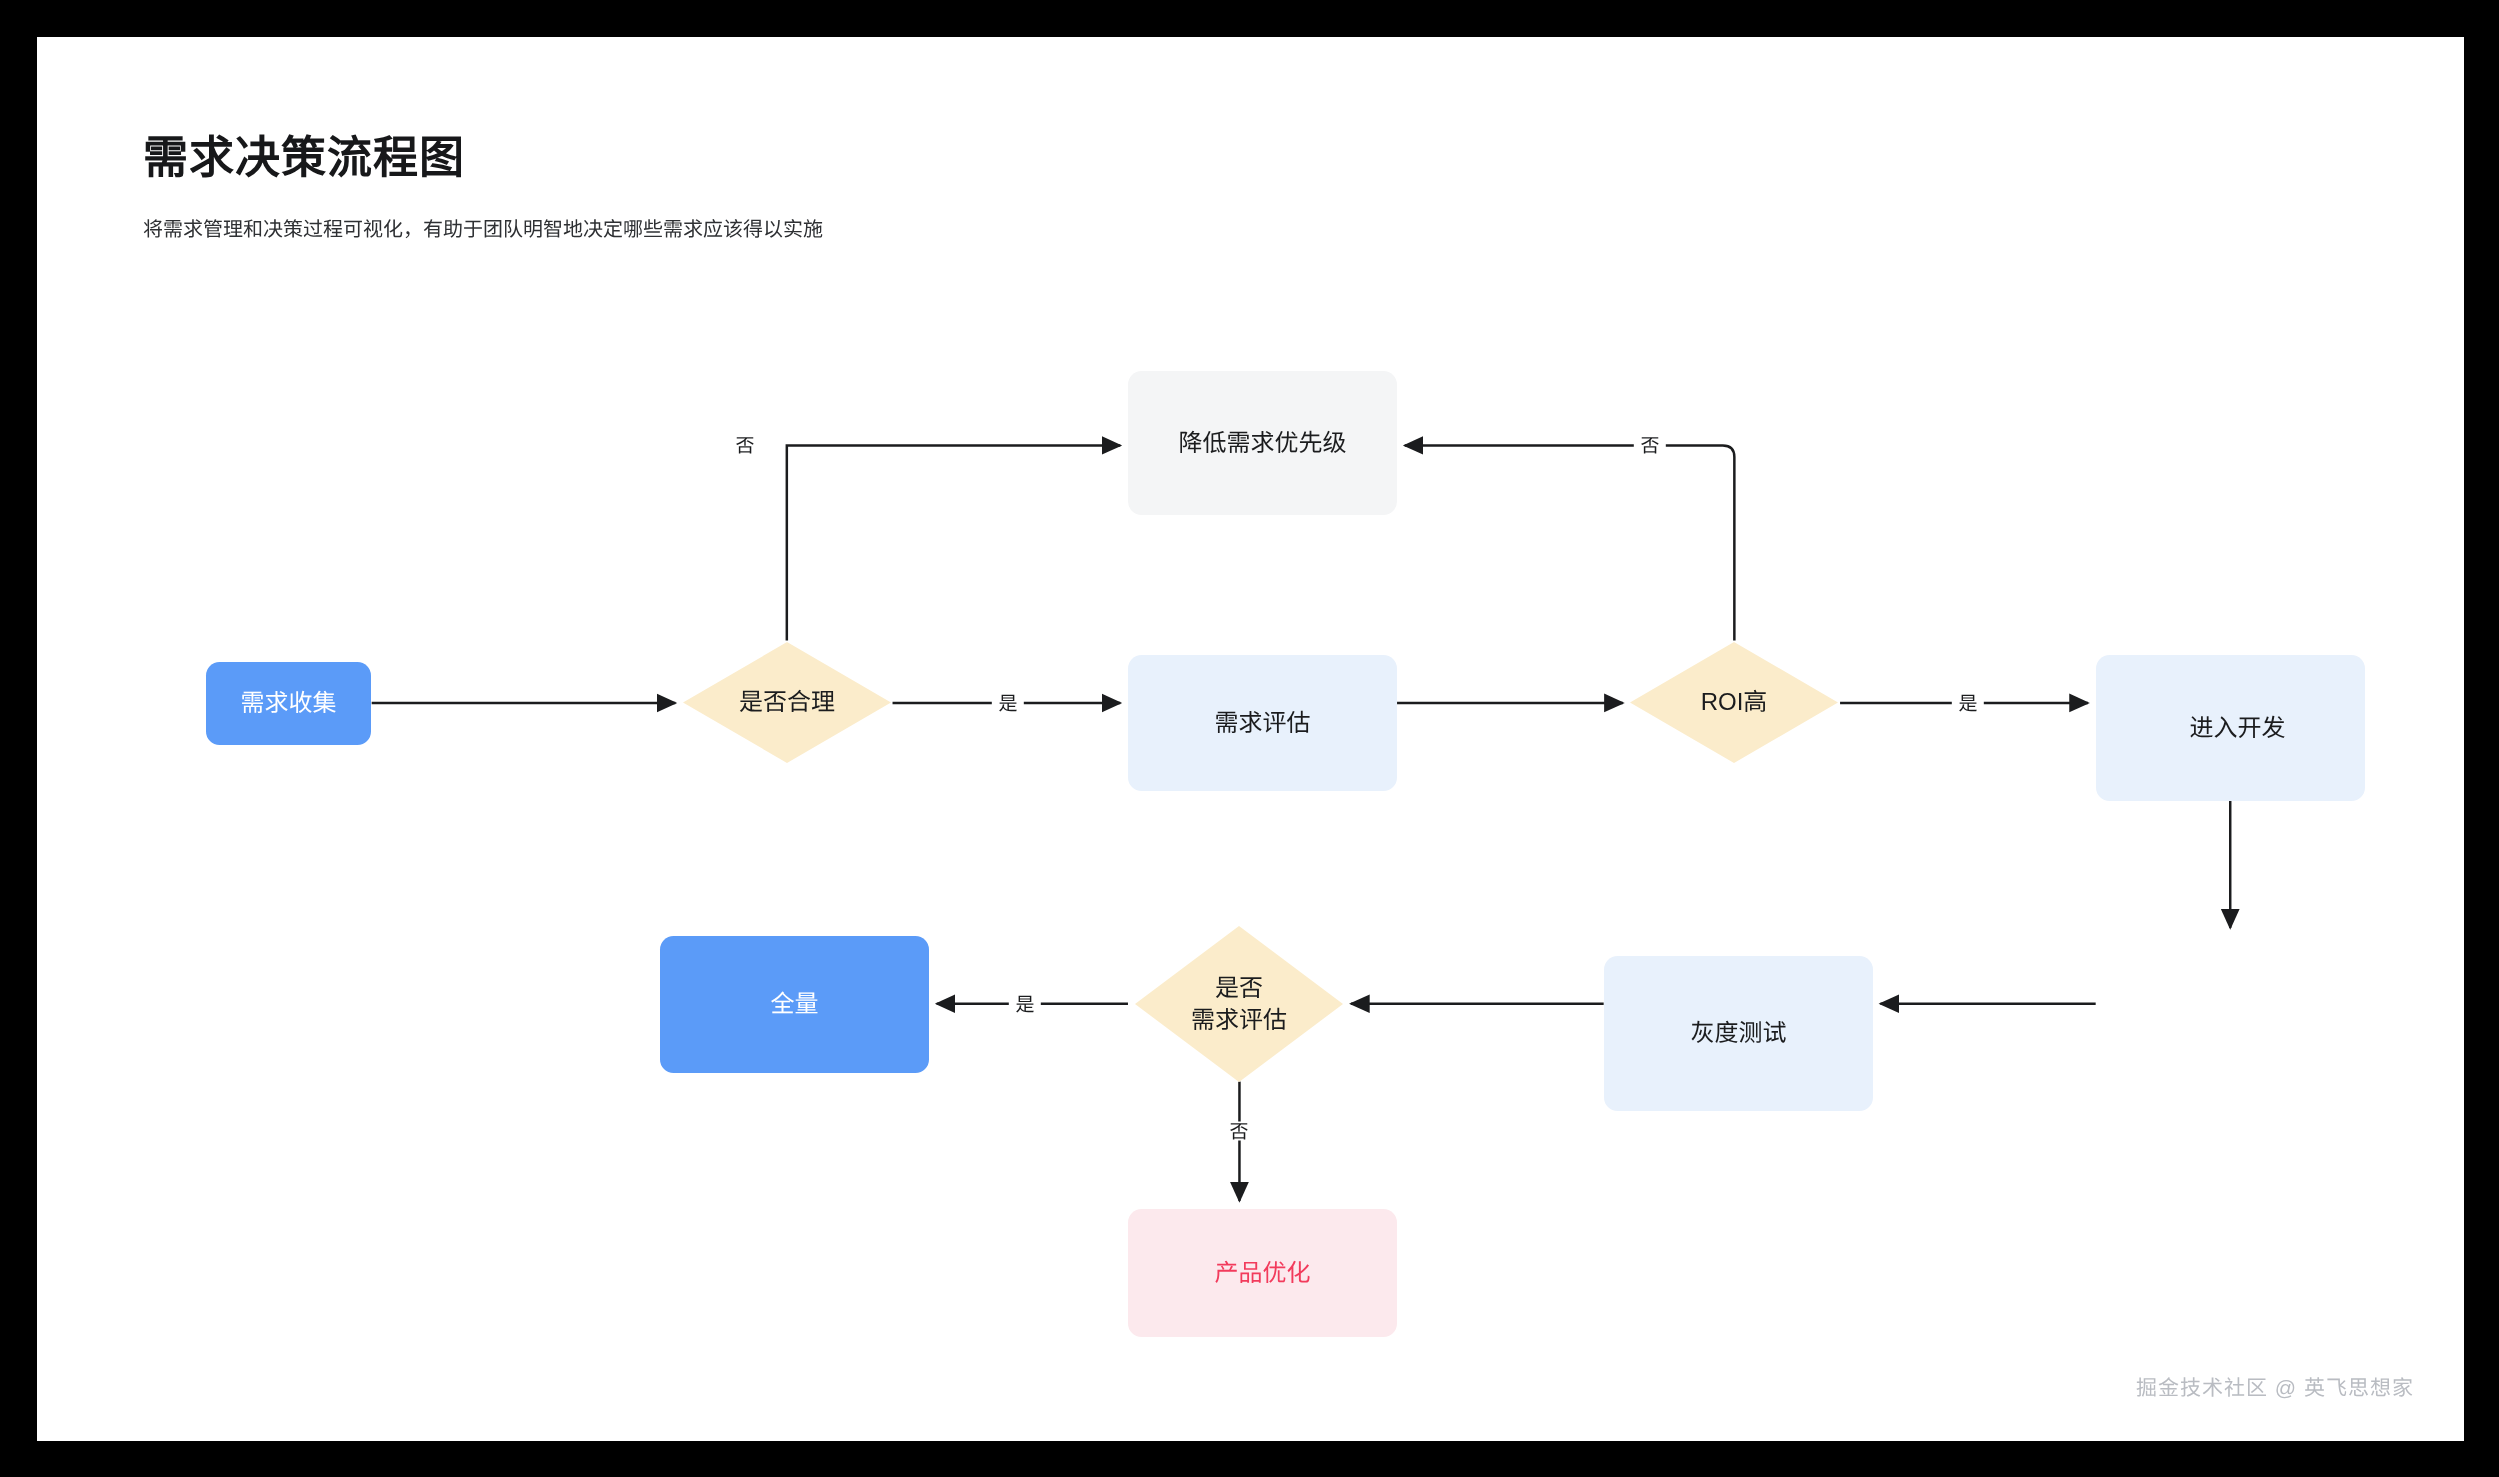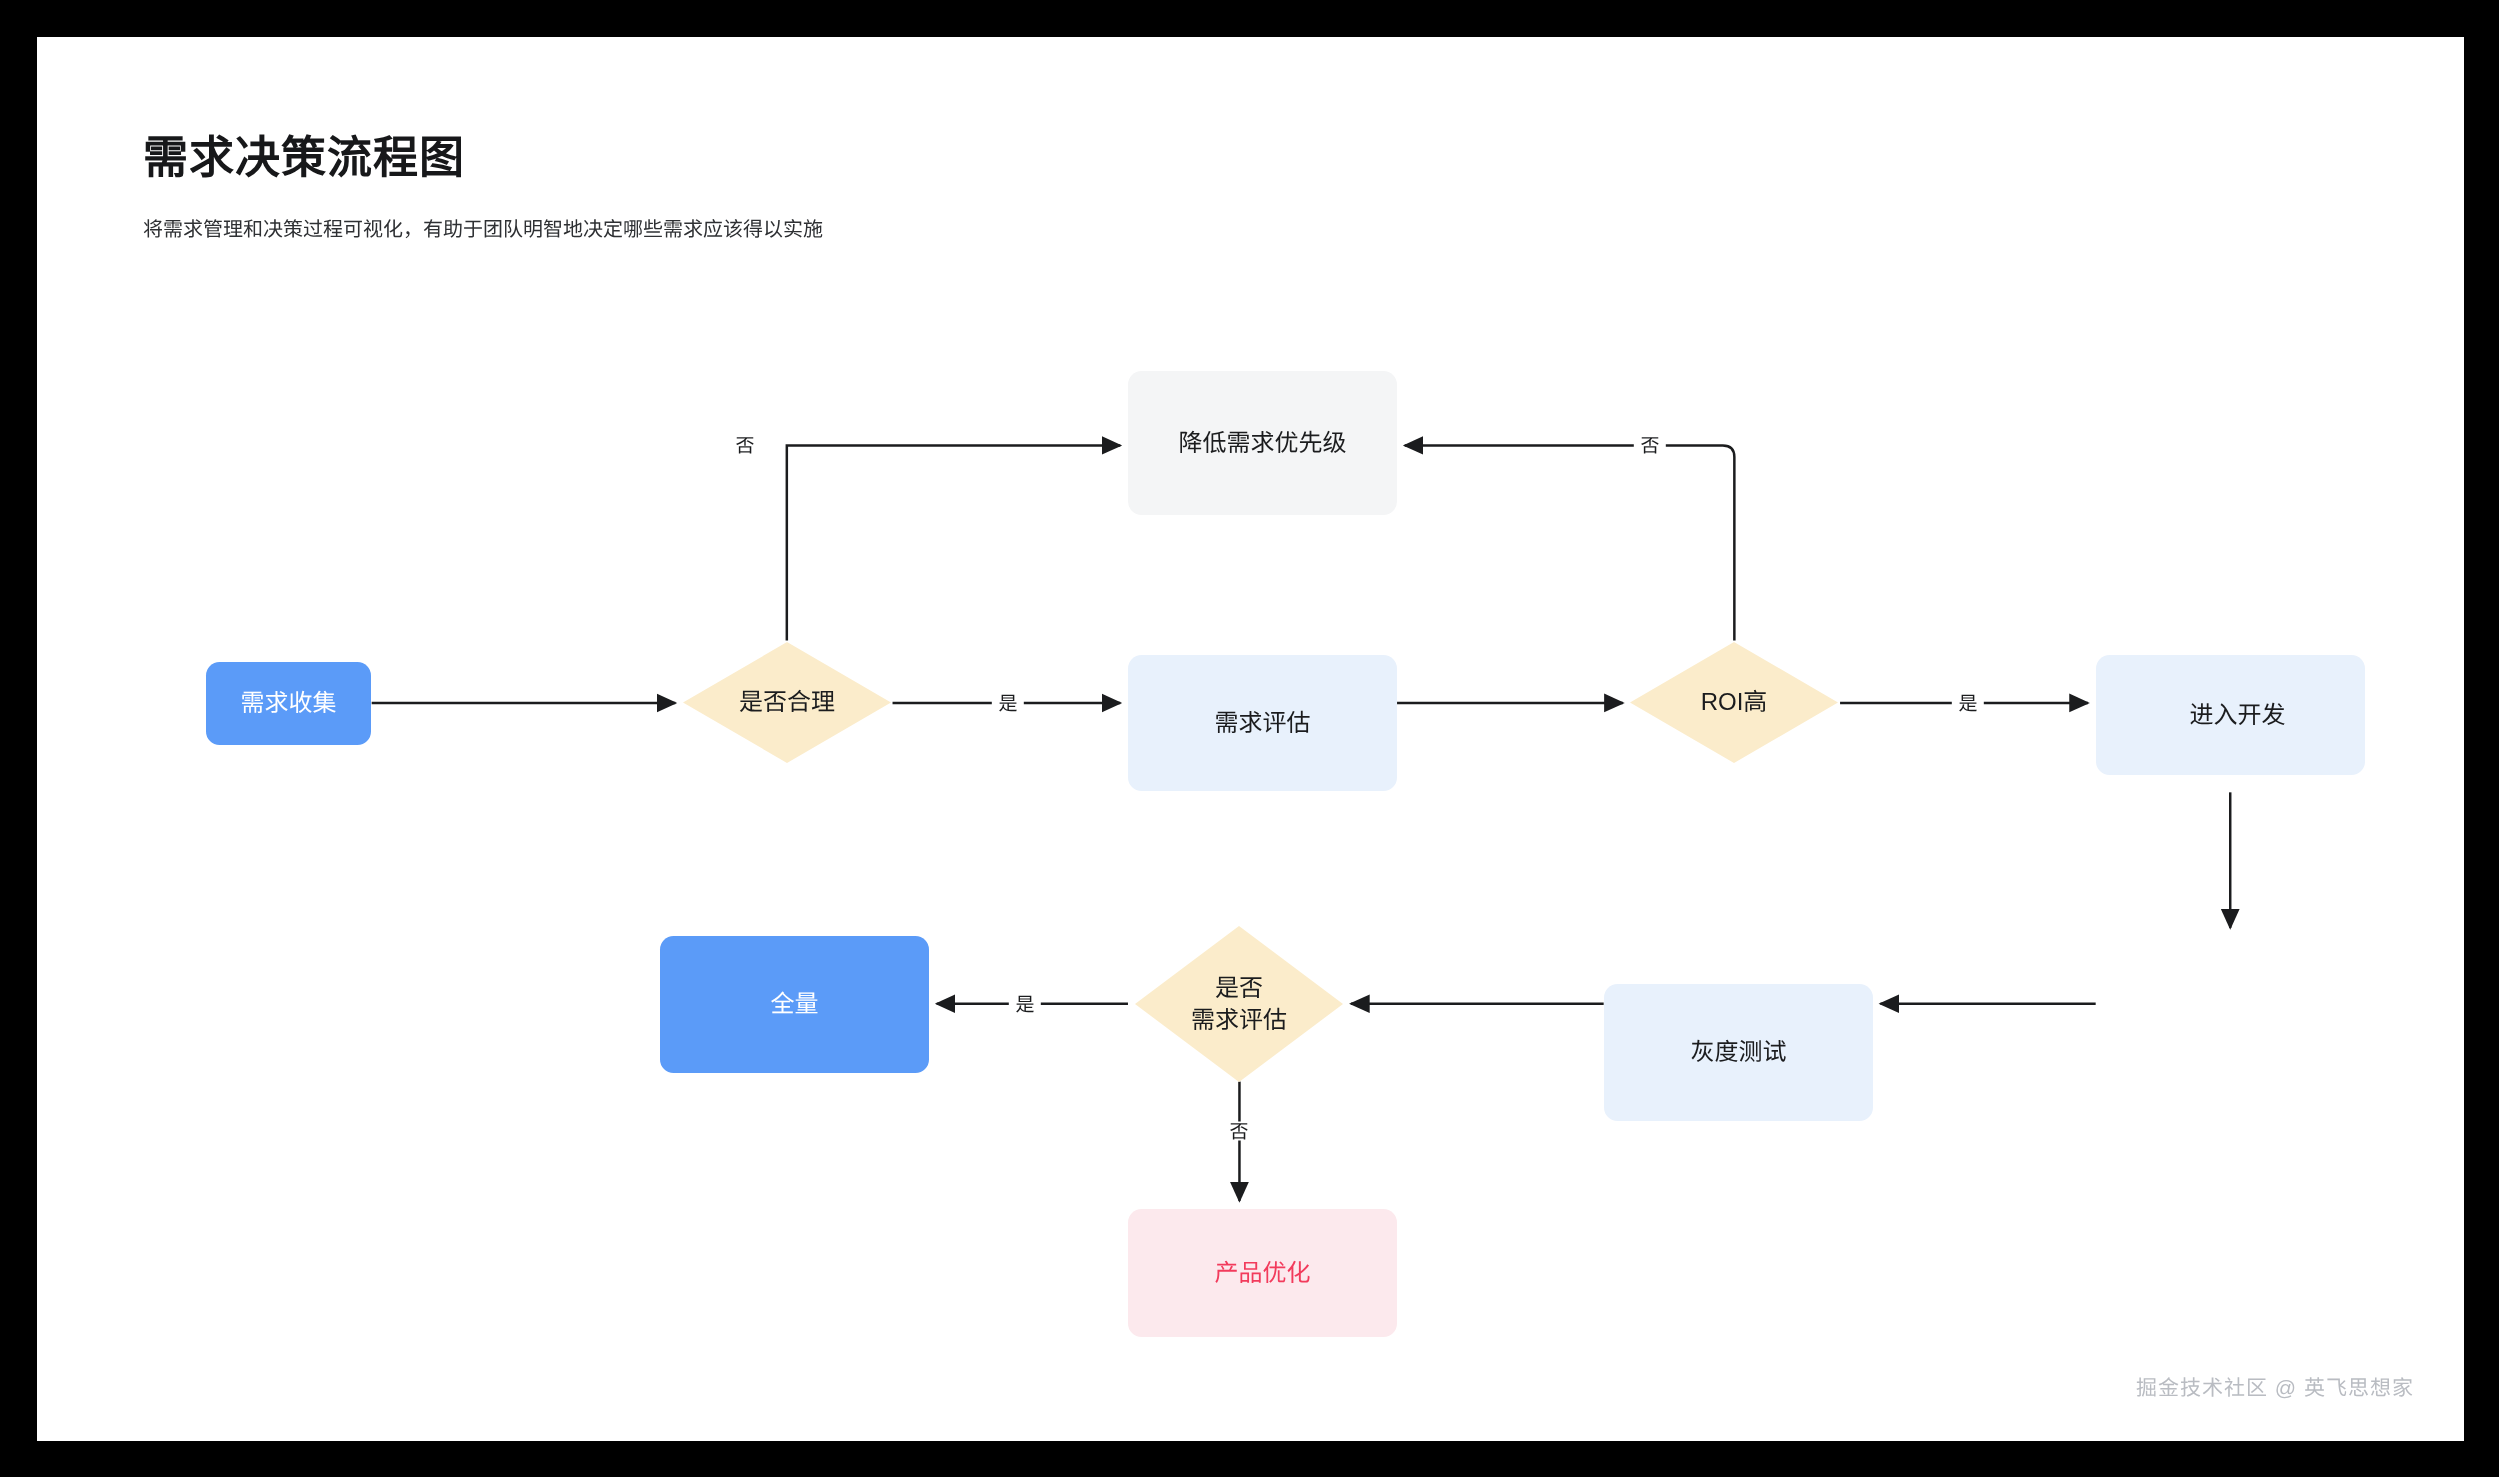--- a/index.html
+++ b/index.html
@@ -192,26 +192,26 @@
 
       <div class="node node-rect node-blue-light" style="left:1091px; top:618px; width:269px; height:136px;">
         <span>需求评估</span>
       </div>
 
       <div class="node node-diamond" style="left:1593px; top:605px; width:208px; height:121px;">
         <span class="diamond-shape"></span>
         <span class="diamond-label">ROI高</span>
       </div>
 
-      <div class="node node-rect node-blue-light" style="left:2059px; top:618px; width:269px; height:120px;padding-left:14px;">
+      <div class="node node-rect node-blue-light" style="left:2059px; top:618px; width:269px; height:146px;padding-left:14px;">
         <span>进入开发</span>
       </div>
 
 
-      <div class="node node-rect node-blue-light" style="left:1567px; top:947px; width:269px; height:137px;text-align:right;">
+      <div class="node node-rect node-blue-light" style="left:1567px; top:919px; width:269px; height:155px;text-align:right;">
         <span>灰度测试</span>
       </div>
 
       <div class="node node-diamond" style="left:1098px; top:889px; width:208px; height:156px;">
         <span class="diamond-shape"></span>
         <span class="diamond-label">是否
 需求评估</span>
       </div>
 
       <div class="node node-rect node-blue-solid" style="left:623px; top:899px; width:269px; height:137px;">

